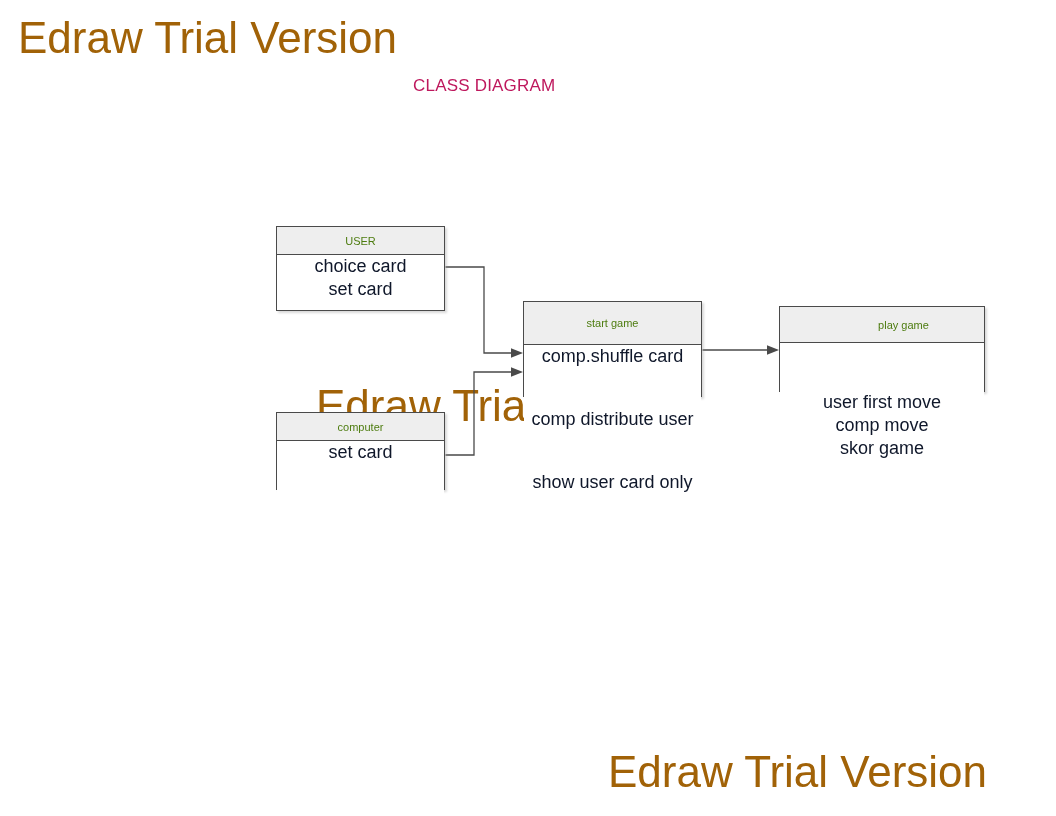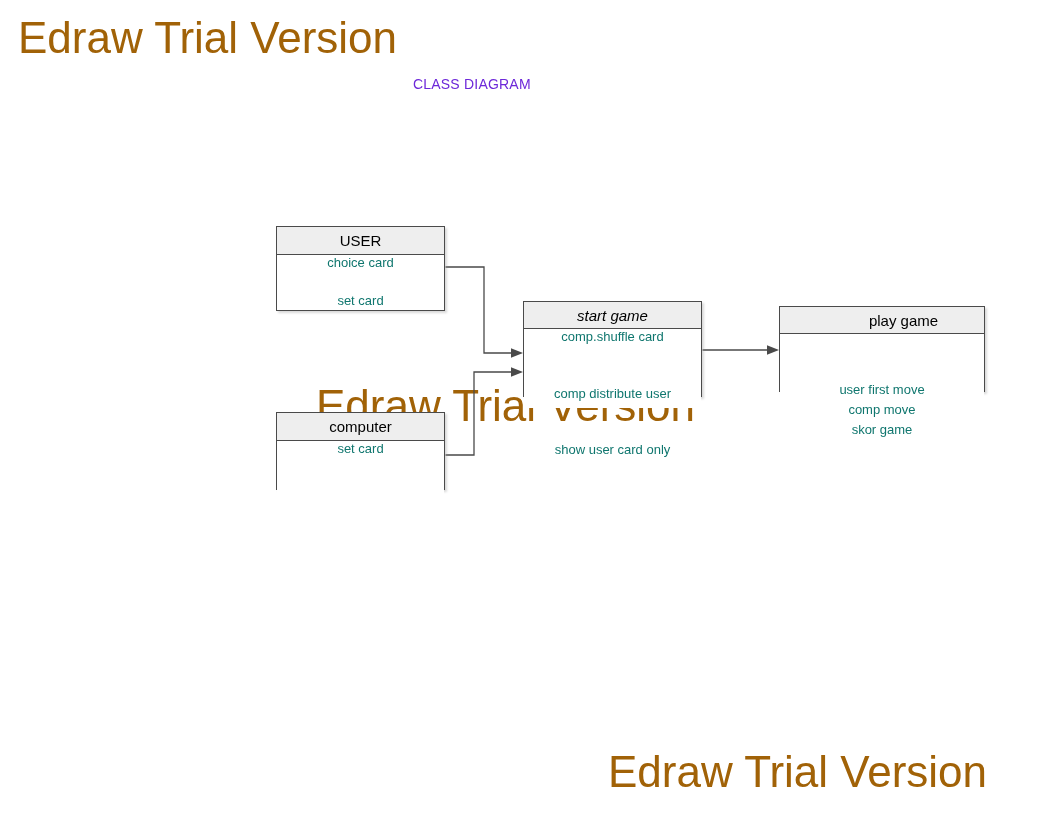--- a/index.html
+++ b/index.html
@@ -33,56 +33,56 @@
   }
   #wm-top    { left: 18px;  top: 16px;  font-size: 44px; }
   #wm-mid    { left: 316px; top: 384px; font-size: 44px; }
   #wm-bottom { left: 608px; top: 750px; font-size: 44px; }
 
   
   #diagram-title {
     position: absolute;
     left: 413px;
     top: 76px;
-    font-size: 14px;
-    color: #6d28d9;
+    font-size: 17px;
+    color: #be185d;
     letter-spacing: .2px;
     white-space: nowrap;
   }
 
   
   .uml-class {
     position: absolute;
     box-sizing: border-box;
     border: 1px solid #4a4a4a;
     background: #ffffff;
     box-shadow: 2px 2px 2px rgba(150,150,150,0.35);
     z-index: 3;
   }
   .uml-header {
     box-sizing: border-box;
     background: #eeeeee;
     border-bottom: 1px solid #4a4a4a;
     text-align: center;
-    font-size: 15px;
-    color: #000000;
+    font-size: 11px;
+    color: #4d7c0f;
     display: flex;
     align-items: center;
     justify-content: center;
   }
   .uml-body {
     box-sizing: border-box;
     background: #ffffff;
     text-align: center;
-    font-size: 13px;
-    color: #0f766e;
+    font-size: 18px;
+    color: #0f172a;
     display: flex;
     flex-direction: column;
     align-items: center;
-    justify-content: space-between;
+    justify-content: flex-start;
     line-height: 1.28;
   }
   .uml-body .member { display: block; white-space: nowrap; }
 
   
   #connectors {
     position: absolute;
     left: 0;
     top: 0;
     width: 1056px;
@@ -137,30 +137,30 @@
   </div>
 
   <div class="uml-class" id="cls-computer" style="left:276px; top:412px; width:169px; height:78px;">
     <div class="uml-header" style="height:28px;">computer</div>
     <div class="uml-body" style="height:57px;">
       <span class="member">set card</span>
     </div>
   </div>
 
   <div class="uml-class" id="cls-start-game" style="left:523px; top:301px; width:179px; height:96px;">
-    <div class="uml-header" style="height:27px;font-style:italic;">start game</div>
+    <div class="uml-header" style="height:43px;">start game</div>
     <div class="uml-body" style="height:79px;gap:40px;">
       <span class="member">comp.shuffle card</span>
       <span class="member">comp distribute user</span>
       <span class="member">show user card only</span>
     </div>
   </div>
 
   <div class="uml-class" id="cls-play-game" style="left:779px; top:306px; width:206px; height:86px;">
-    <div class="uml-header" style="height:27px;padding-left:43px;">play game</div>
+    <div class="uml-header" style="height:36px;padding-left:43px;">play game</div>
     <div class="uml-body" style="height:57px;margin-top:48px;">
       <span class="member">user first move</span>
       <span class="member">comp move</span>
       <span class="member">skor game</span>
     </div>
   </div>
 
 </div>
 
 </body></html>

